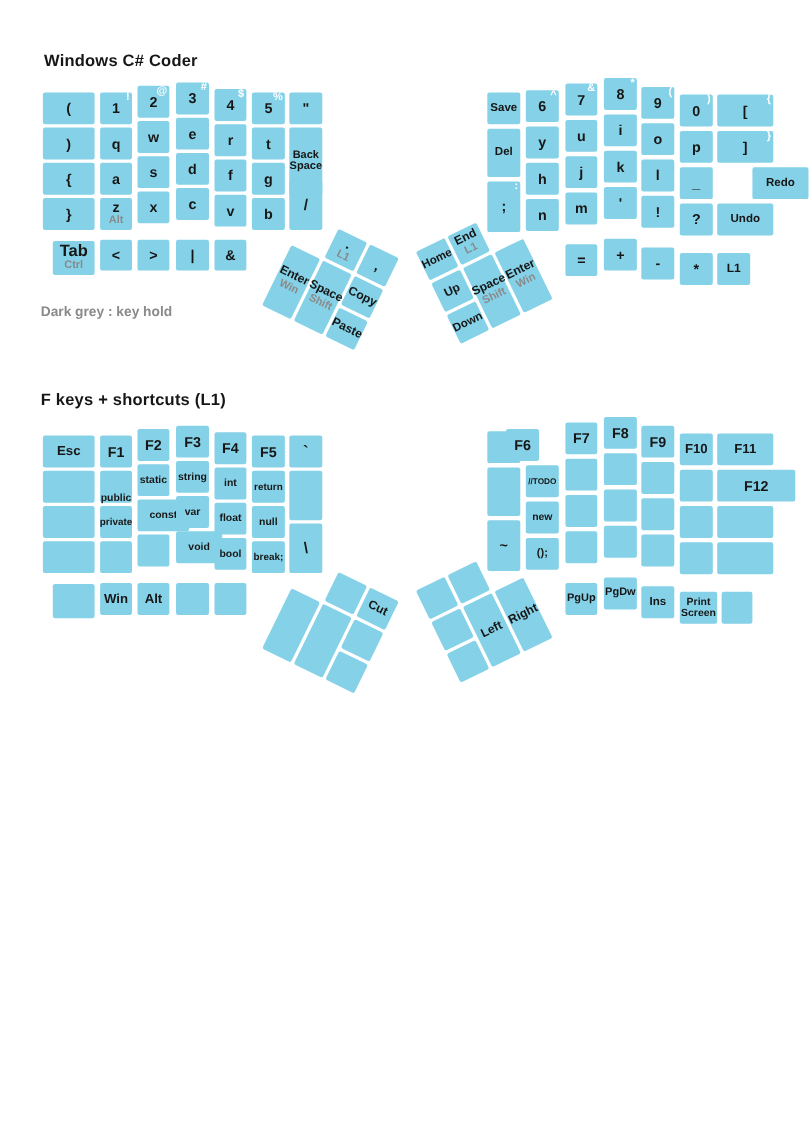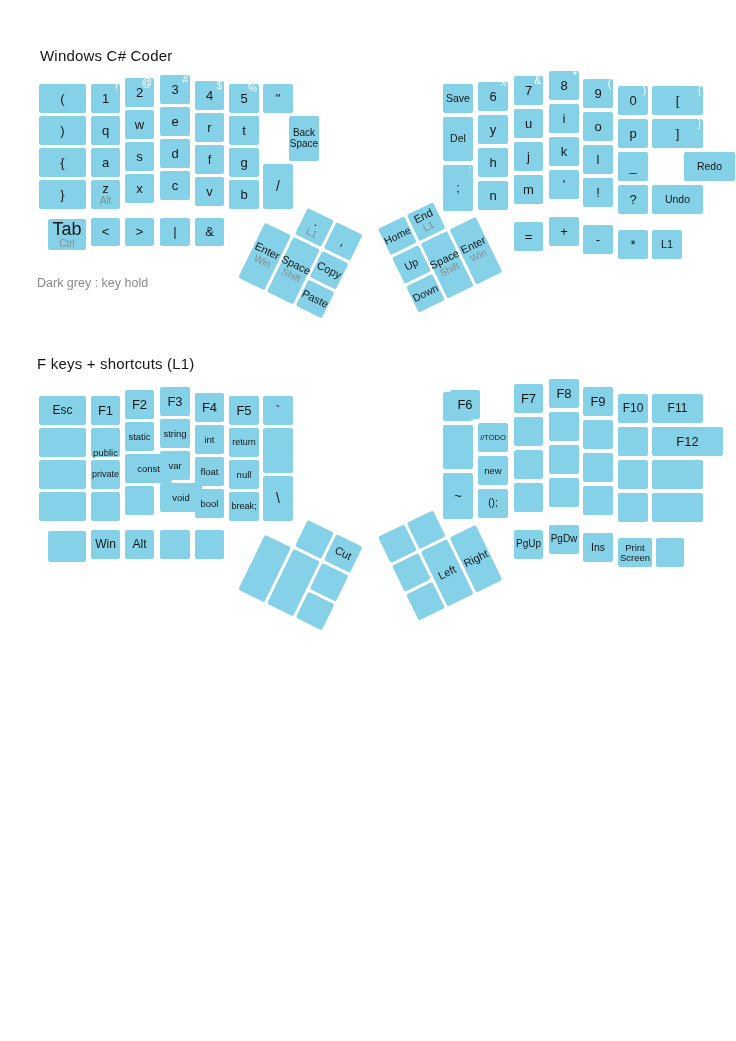--- a/index.html
+++ b/index.html
@@ -1,17 +1,17 @@
 <!DOCTYPE html>
 <html style="--key: #85d2e8;"><head>
 <meta charset="utf-8">
 <style>
   html,body{margin:0;padding:0;background:#fff;}
   #page{position:relative;width:736px;height:1041px;background:#fff;overflow:hidden;
-        font-family:"Liberation Sans","DejaVu Sans",sans-serif;font-weight:400;}
+        font-family:"Liberation Sans","DejaVu Sans",sans-serif;font-weight:700;}
   .title{position:absolute;font-size:15px;color:#161616;letter-spacing:.2px;}
   .note{position:absolute;font-size:12.5px;color:#8a8a8a;}
   .key{position:absolute;background:var(--key,#85d2e8);border-radius:2px;
        display:flex;flex-direction:column;align-items:center;justify-content:center;
        color:#161616;line-height:1.05;text-align:center;overflow:visible;}
   .tap{font-size:13px;white-space:pre-line;}
   .hold{font-size:10px;color:#8a8a8a;margin-top:0;white-space:nowrap;}
   .shift{position:absolute;top:0px;right:2px;font-size:10px;color:#ffffff;line-height:1;}
   .cluster{position:absolute;width:96px;height:96px;transform-origin:0 0;}
 </style>
@@ -97,29 +97,29 @@
       </div>
       <div class="key" style="left: 229px; top: 148px; width: 30px; height: 29px;">
         <span class="tap">g</span>
       </div>
       <div class="key" style="left: 229px; top: 180px; width: 30px; height: 29px;">
         <span class="tap">b</span>
       </div>
       <div class="key" style="left: 263px; top: 84px; width: 30px; height: 29px;">
         <span class="tap">"</span>
       </div>
-      <div class="key" style="left: 263px; top: 116px; width: 30px; height: 45px; margin-left: 26px;">
+      <div class="key" style="left: 263px; top: 116px; width: 30px; height: 62px;">
         <span class="tap" style="font-size: 10px;">Back
 Space</span>
       </div>
       <div class="key" style="left: 263px; top: 164px; width: 30px; height: 45px;">
         <span class="tap" style="font-size: 14px;">/</span>
       </div>
       <div class="key" style="left: 48px; top: 219px; width: 38px; height: 31px;">
-        <span class="tap" style="font-size: 18px; text-align: center;">Tab</span>
+        <span class="tap" style="font-size: 15px; text-align: center;">Tab</span>
         <span class="hold">Ctrl</span>
       </div>
       <div class="key" style="left: 91px; top: 218px; width: 29px; height: 28px;">
         <span class="tap">&lt;</span>
       </div>
       <div class="key" style="left: 125px; top: 218px; width: 29px; height: 28px;">
         <span class="tap">&gt;</span>
       </div>
       <div class="key" style="left: 160px; top: 218px; width: 30px; height: 28px;">
         <span class="tap">|</span>
@@ -353,21 +353,21 @@
       <div class="key" style="left: 125px; top: 530px; width: 29px; height: 29px;">
         <span class="tap" style="font-size: 12px;">Alt</span>
       </div>
       <div class="key" style="left: 160px; top: 530px; width: 30px; height: 29px;"></div>
       <div class="key" style="left: 195px; top: 530px; width: 29px; height: 29px;"></div>
       <div class="key" style="left: 443px; top: 392px; width: 30px; height: 29px;"></div>
       <div class="key" style="left: 443px; top: 425px; width: 30px; height: 44px;"></div>
       <div class="key" style="left: 443px; top: 473px; width: 30px; height: 46px;">
         <span class="tap" style="font-size: 13px;">~</span>
       </div>
-      <div class="key" style="left: 450px; top: 390px; width: 30px; height: 29px;">
+      <div class="key" style="left: 460px; top: 390px; width: 30px; height: 29px;">
         <span class="tap" style="font-size: 13px;">F6</span>
       </div>
       <div class="key" style="left: 478px; top: 423px; width: 30px; height: 29px;">
         <span class="tap" style="font-size: 7.5px;">//TODO</span>
       </div>
       <div class="key" style="left: 478px; top: 456px; width: 30px; height: 29px;">
         <span class="tap" style="font-size: 9.5px;">new</span>
       </div>
       <div class="key" style="left: 478px; top: 489px; width: 30px; height: 29px;">
         <span class="tap" style="font-size: 10px;">();</span>

